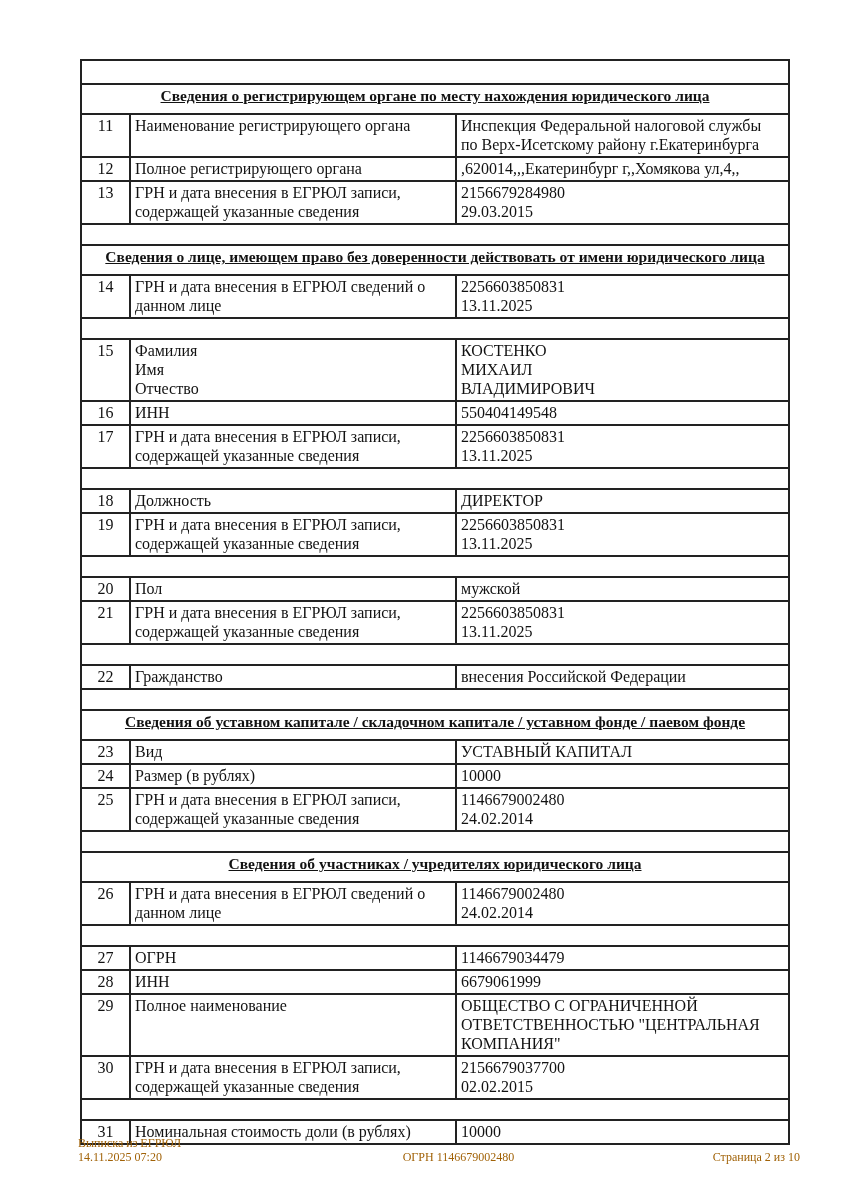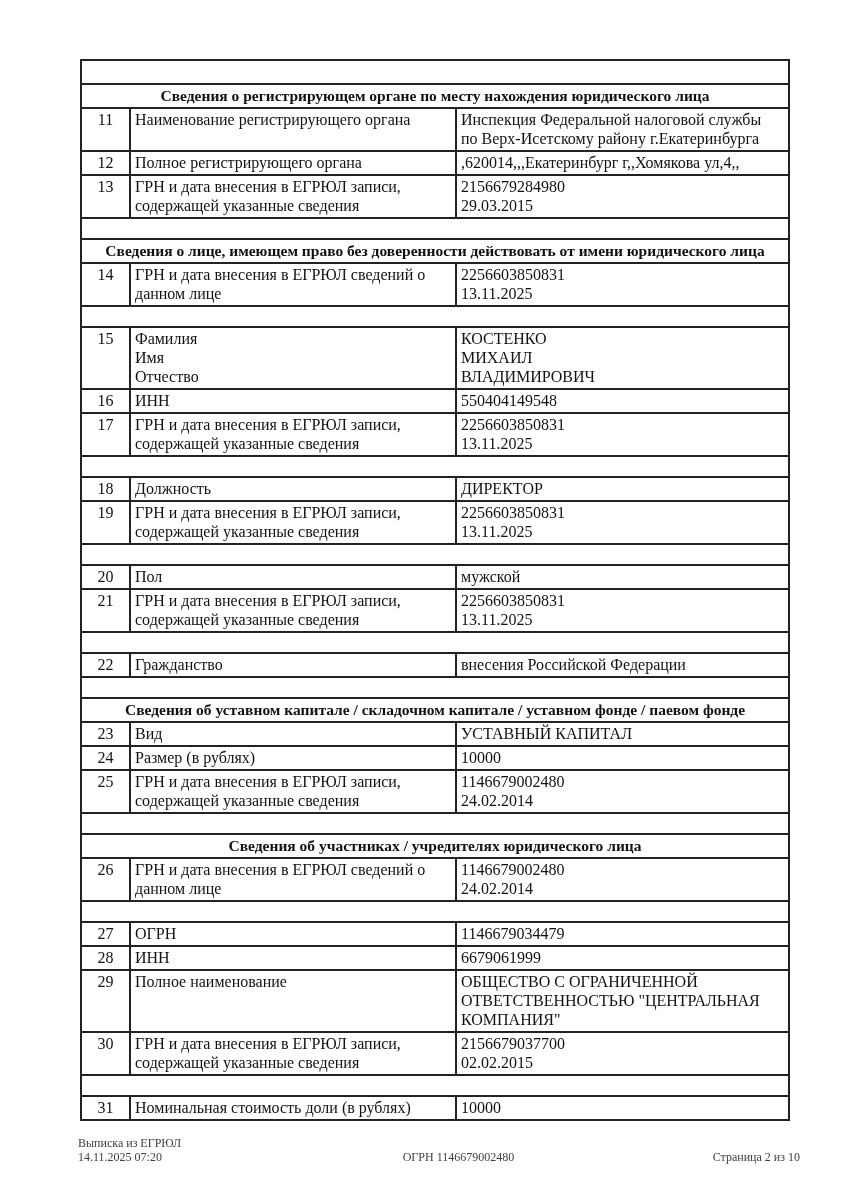--- a/index.html
+++ b/index.html
@@ -38,42 +38,43 @@
   }
   td.cell-label, td.cell-value {
     white-space: pre-line;
     word-wrap: break-word;
     margin-left: 32px;
   }
   tr.row-section td {
     font-weight: bold;
     text-align: center;
     font-size: 15.5px;
-    padding: 1px 2px 2px 2px;
+    padding: 1px 2px 8px 2px;
     white-space: normal;
+    text-decoration: underline;
   }
   tr.row-spacer td {
     height: 22px;
     padding: 0;
   }
   tr.row-gap td {
     height: 19px;
     padding: 0;
   }
   .footer {
     position: absolute;
     left: 78px;
     top: 1136px;
     width: 722px;
     display: flex;
     justify-content: space-between;
     align-items: flex-end;
     font-size: 12px;
     line-height: 14px;
-    color: #404040;
+    color: #a16207;
   }
   .footer .footer-left { text-align: left; }
   .footer .footer-center { text-align: center; margin-left: 23px; }
   .footer .footer-right { text-align: right; }
 </style>
 </head>
 <body>
 
 <div class="page">
 

